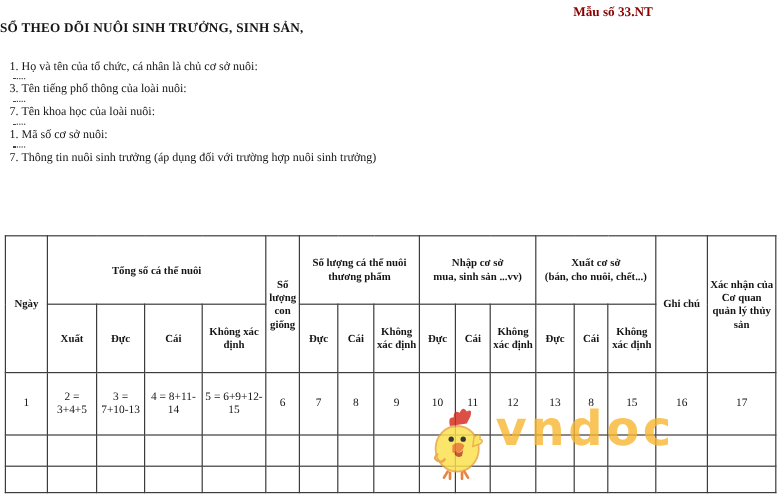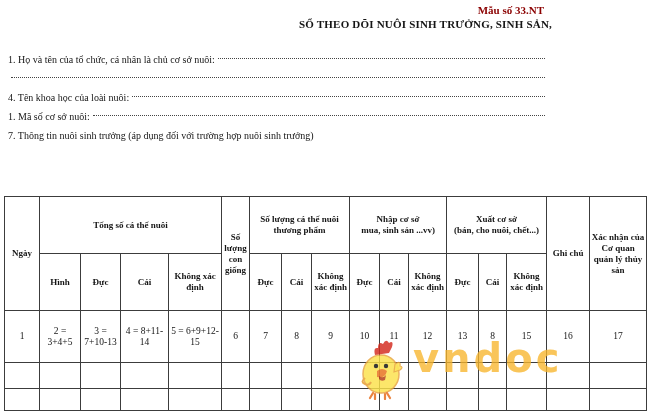--- a/index.html
+++ b/index.html
@@ -5,25 +5,25 @@
   * { margin:0; padding:0; box-sizing:border-box; }
   html,body { width:650px; height:415px; background:#ffffff; overflow:hidden; }
   body { font-family:"Liberation Serif", serif; color:#151515; }
   .page { position:relative; width:552px; height:415px; background:#fff; }
 
   .form-label {
     position:absolute; top:4px; right:8px;
     font-weight:bold; font-size:11px; color:#8B0000;
   }
 
-  .title { position:absolute; top:17px; left:0; right:0; text-align:right;
+  .title { position:absolute; top:17px; left:0; right:0; text-align:left;
            font-weight:bold; font-size:11px; line-height:14px; letter-spacing:.2px; }
 
   .fields { position:absolute; top:50px; left:8px; right:6px; }
-  .field { display:flex; align-items:center; height:19px; font-size:10px; white-space:nowrap; }
+  .field { display:flex; align-items:flex-start; height:19px; font-size:10px; white-space:nowrap;flex-direction:column; }
   .field .dots { flex:1 1 auto; border-bottom:1px dotted #444; margin:0 1px 3px 3px; min-width:10px; }
 
   table.grid {
     position:absolute; left:4px; top:196px; width:642px;
     border-collapse:collapse; table-layout:fixed;
   }
   table.grid td {
     border:1px solid #3c3c3c; text-align:center; vertical-align:middle;
     font-size:9px; line-height:11px; padding:1px; overflow:hidden;
   }
@@ -48,24 +48,25 @@
   <div class="title">
     <div>SỔ THEO DÕI NUÔI SINH TRƯỞNG, SINH SẢN,</div>
   </div>
 
   <div class="fields">
     <div class="field">
       <span>1. Họ và tên của tổ chức, cá nhân là chủ cơ sở nuôi:</span>
       <span class="dots"></span>
     </div>
     <div class="field">
-      <span class="dots"></span>
-    </div>
-    <div class="field">
-      <span>4. Tên khoa học của loài nuôi:</span>
+      <span>3. Tên tiếng phổ thông của loài nuôi:</span>
+      <span class="dots"></span>
+    </div>
+    <div class="field">
+      <span>7. Tên khoa học của loài nuôi:</span>
       <span class="dots"></span>
     </div>
     <div class="field">
       <span>1. Mã số cơ sở nuôi:</span>
       <span class="dots"></span>
     </div>
     <div class="field">
       <span>7. Thông tin nuôi sinh trưởng (áp dụng đối với trường hợp nuôi sinh trưởng)</span>
     </div>
   </div>
@@ -101,21 +102,21 @@
         <div>mua, sinh sản ...vv)</div>
       </td>
       <td colspan="3">
         <div>Xuất cơ sở</div>
         <div>(bán, cho nuôi, chết...)</div>
       </td>
       <td rowspan="2">Ghi chú</td>
       <td rowspan="2">Xác nhận của Cơ quan quản lý thủy sản</td>
     </tr>
     <tr class="h2">
-      <td>Hình</td>
+      <td>Xuất</td>
       <td>Đực</td>
       <td>Cái</td>
       <td>Không xác định</td>
       <td>Đực</td>
       <td>Cái</td>
       <td>Không xác định</td>
       <td>Đực</td>
       <td>Cái</td>
       <td>Không xác định</td>
       <td>Đực</td>

